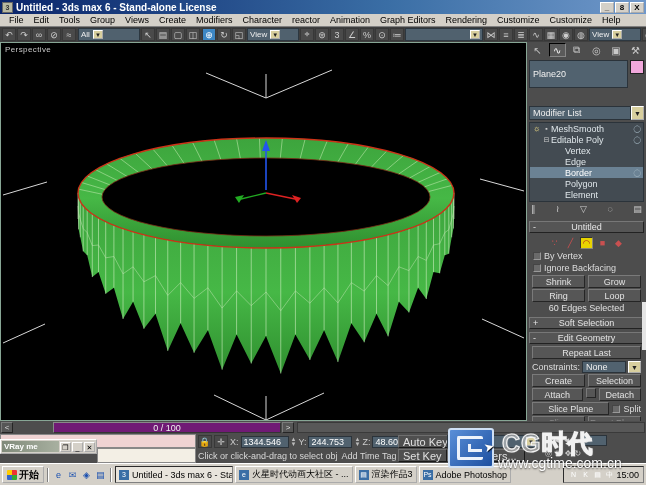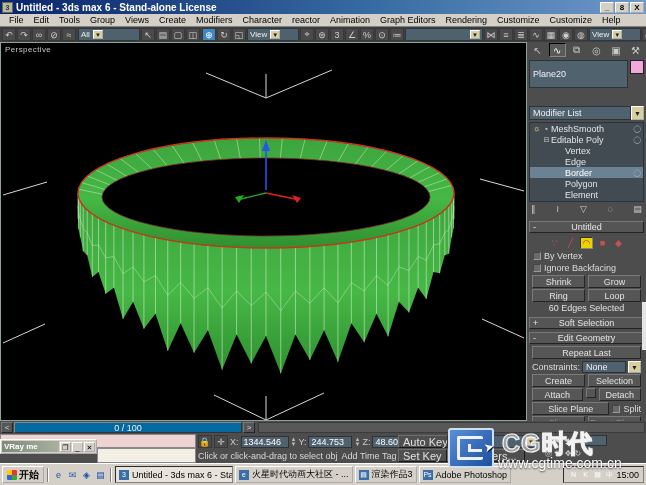--- a/index.html
+++ b/index.html
@@ -64,21 +64,21 @@
   .consrow{display:flex;align-items:center;gap:2px;margin:1px 3px;height:13px;}
   .consrow .clab{color:#ddd;}
   .consrow .field{flex:1;height:12px;}
   .consrow .dropbtn{height:12px;line-height:11px;}
   .minibtn{width:10px;height:10px;background:#565656;border:1px outset #7a7a7a;}
   .cscroll{position:absolute;right:0px;top:260px;width:4px;height:48px;background:#e5e5e5;}
 
   
   .timerow{position:absolute;left:0;top:421px;width:646px;height:13px;background:#4d4d4d;display:flex;align-items:center;gap:1px;padding:0 1px;}
   .tsarrow{width:12px;height:11px;background:#565656;border:1px outset #7a7a7a;color:#ddd;font-size:8px;text-align:center;line-height:10px;}
-  .tsthumb{width:228px;height:11px;background:#0369a1;border:1px outset #888;color:#f0f0f0;text-align:center;line-height:10px;font-size:9px;}
+  .tsthumb{width:228px;height:11px;background:#701a75;border:1px outset #888;color:#f0f0f0;text-align:center;line-height:10px;font-size:9px;margin-left:39px;}
   .trackbar{flex:1;height:11px;background:#585858;border:1px solid #3a3a3a;margin-left:2px;}
 
   
   .statusarea{position:absolute;left:0;top:434px;width:646px;height:29px;background:#4d4d4d;}
   .mxl-pink{position:absolute;left:0;top:0;width:196px;height:14px;background:#efd3d3;border:1px solid #888;}
   .mxl-white{position:absolute;left:97px;top:14px;width:99px;height:15px;background:#f3efe5;border:1px solid #888;}
   .vraywin{position:absolute;left:0;top:5px;width:97px;height:15px;background:#d4d0c8;border:1px outset #fff;display:flex;align-items:center;}
   .vraytitle{flex:1;background:linear-gradient(90deg,#808a7a,#a8b0a0);color:#fff;font-size:8px;font-weight:bold;height:11px;line-height:11px;padding:0 2px;margin:1px;white-space:nowrap;overflow:hidden;}
   .vraybtn{width:11px;height:10px;background:#d4d0c8;border:1px outset #fff;color:#000;font-size:7px;line-height:9px;text-align:center;margin-right:1px;}
   .coordrow{position:absolute;left:198px;top:1px;height:13px;display:flex;align-items:center;gap:2px;color:#ccc;}

